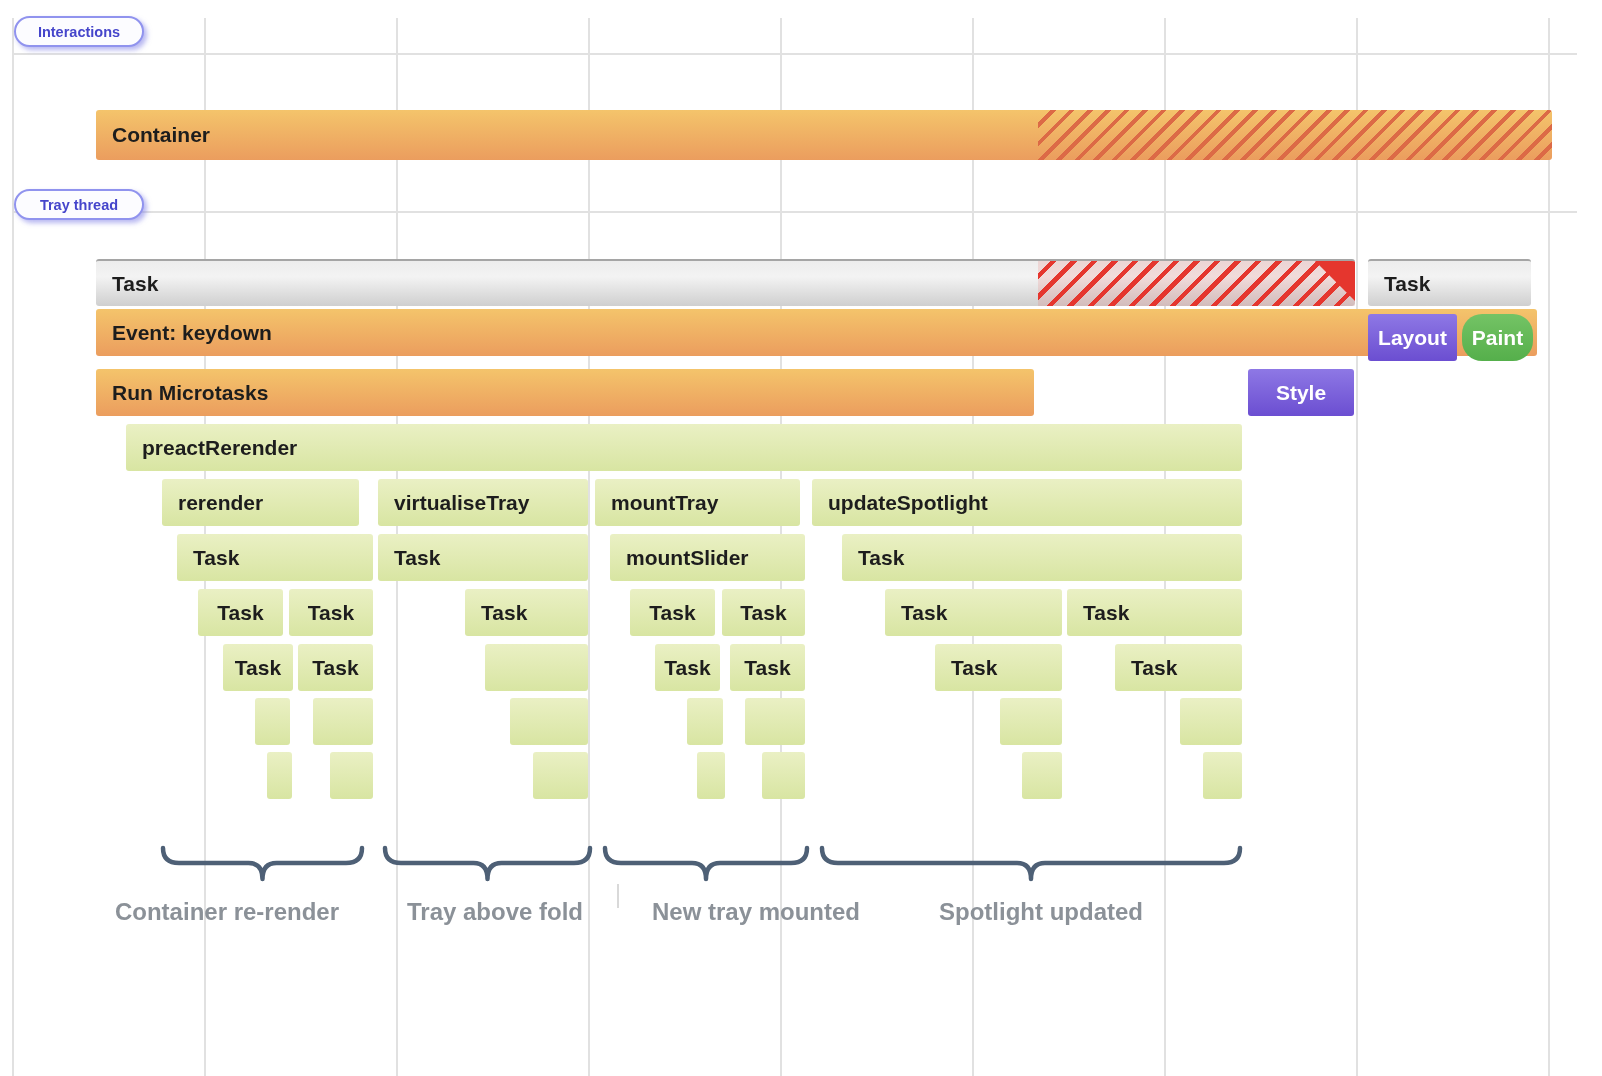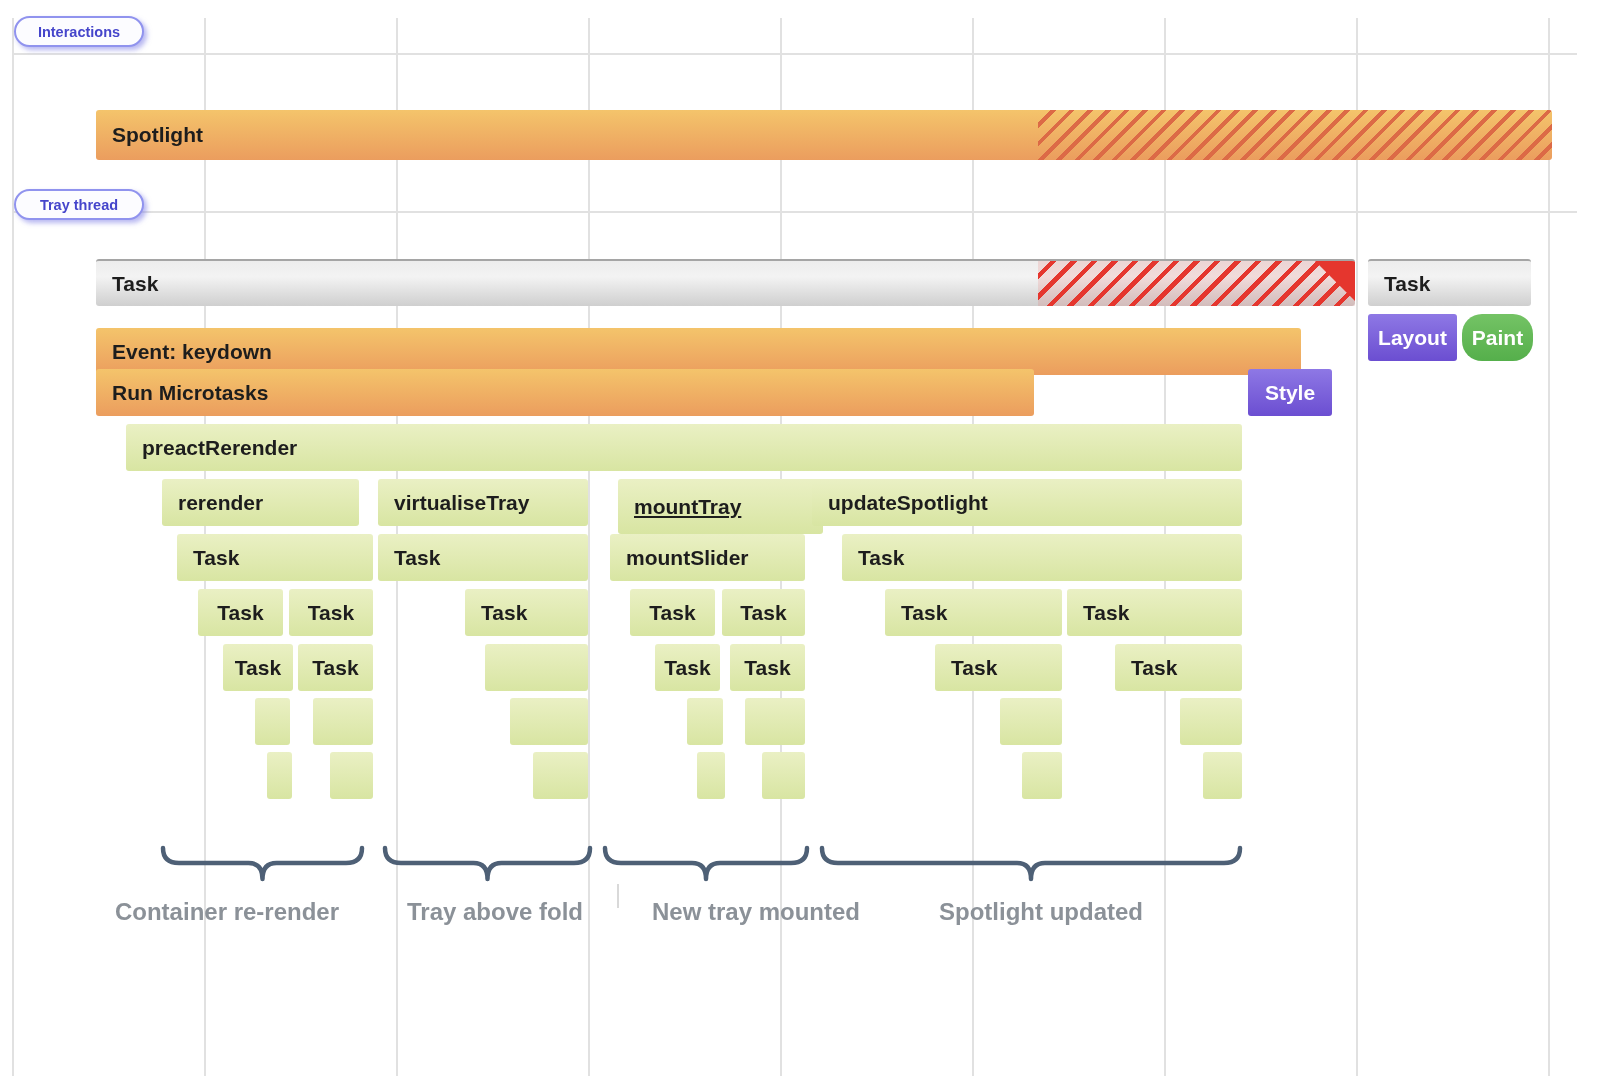--- a/index.html
+++ b/index.html
@@ -49,56 +49,56 @@
       <div class="vline" style="left: 972px; top: 18px; height: 1058px;"></div>
       <div class="vline" style="left: 1164px; top: 18px; height: 1058px;"></div>
       <div class="vline" style="left: 1356px; top: 18px; height: 1058px;"></div>
       <div class="vline" style="left: 1548px; top: 18px; height: 1058px;"></div>
       <div class="hline" style="top: 53px; left: 12px; width: 1565px;"></div>
       <div class="hline" style="top: 211px; left: 12px; width: 1565px;"></div>
       <div class="tick" style="left: 617px; top: 884px; height: 24px;"></div>
     </div>
   <div id="bars">
       <div class="bar orange" style="left: 96px; top: 110px; width: 1456px; height: 50px;">
-        <span>Spotlight</span>
+        <span>Container</span>
         <div class="hatch" style="left: 942px; width: 514px;"></div>
       </div>
       <div class="bar gray" style="left: 96px; top: 259px; width: 1259px; height: 47px;">
         <span>Task</span>
         <div class="red-hatch" style="left: 942px; width: 317px;"></div>
         <div class="corner"></div>
       </div>
       <div class="bar gray" style="left: 1368px; top: 259px; width: 163px; height: 47px;">
         <span>Task</span>
       </div>
-      <div class="bar orange" style="left: 96px; top: 328px; width: 1205px; height: 47px;">
+      <div class="bar orange" style="left: 96px; top: 309px; width: 1441px; height: 47px;">
         <span>Event: keydown</span>
       </div>
       <div class="bar purple center" style="left: 1368px; top: 314px; width: 89px; height: 47px;">
         <span>Layout</span>
       </div>
       <div class="bar paint center" style="left: 1462px; top: 314px; width: 71px; height: 47px;">
         <span>Paint</span>
       </div>
       <div class="bar orange" style="left: 96px; top: 369px; width: 938px; height: 47px;">
         <span>Run Microtasks</span>
       </div>
-      <div class="bar purple center" style="left: 1248px; top: 369px; width: 84px; height: 47px;">
+      <div class="bar purple center" style="left: 1248px; top: 369px; width: 106px; height: 47px;">
         <span>Style</span>
       </div>
       <div class="bar green" style="left: 126px; top: 424px; width: 1116px; height: 47px;">
         <span>preactRerender</span>
       </div>
       <div class="bar green" style="left: 162px; top: 479px; width: 197px; height: 47px;">
         <span>rerender</span>
       </div>
       <div class="bar green" style="left: 378px; top: 479px; width: 210px; height: 47px;">
         <span>virtualiseTray</span>
       </div>
-      <div class="bar green" style="left: 618px; top: 479px; width: 205px; height: 55px; text-decoration: underline;">
+      <div class="bar green" style="left: 595px; top: 479px; width: 205px; height: 47px;">
         <span>mountTray</span>
       </div>
       <div class="bar green" style="left: 812px; top: 479px; width: 430px; height: 47px;">
         <span>updateSpotlight</span>
       </div>
       <div class="bar green" style="left: 177px; top: 534px; width: 196px; height: 47px;">
         <span>Task</span>
       </div>
       <div class="bar green" style="left: 378px; top: 534px; width: 210px; height: 47px;">
         <span>Task</span>

